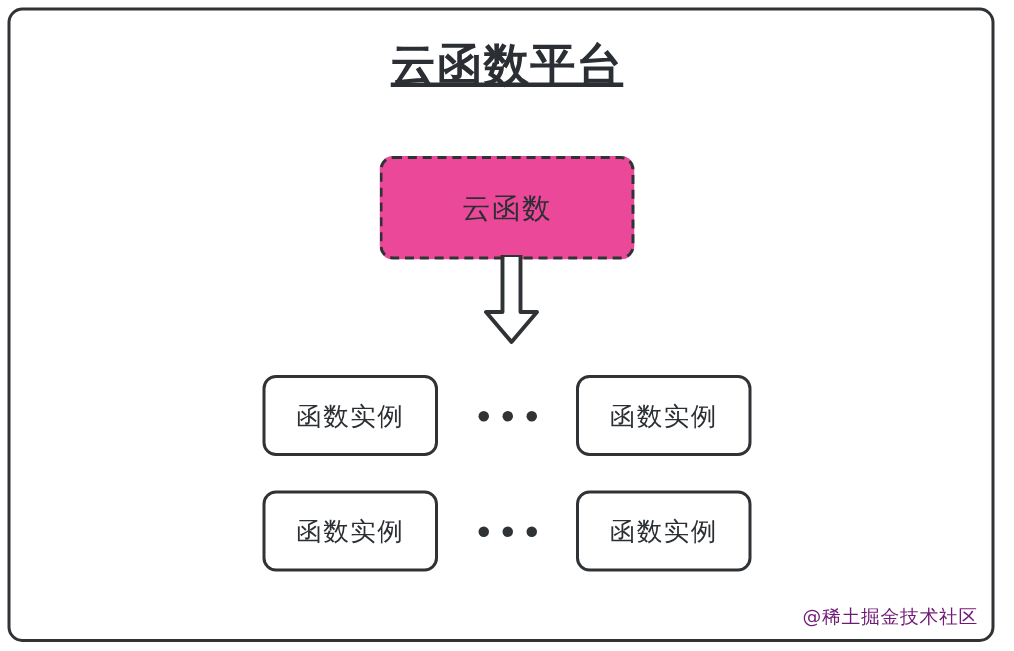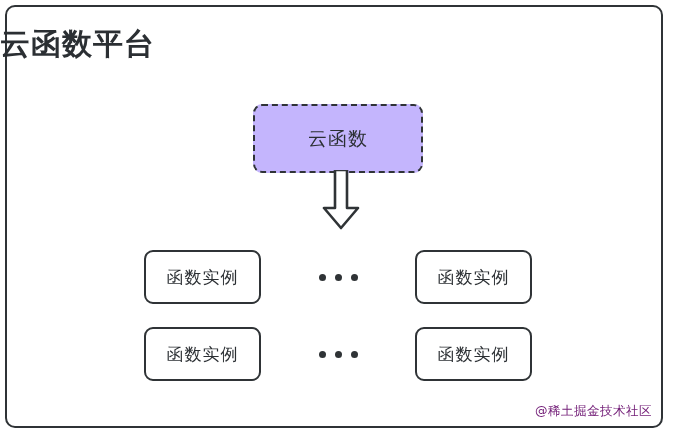--- a/index.html
+++ b/index.html
@@ -30,39 +30,40 @@
     border-radius: 10px;
     background: #ffffff;
   }
 
   
   .platform-title {
     position: absolute;
     left: 0;
     top: 26px;
     width: 676px;
-    text-align: left;
+    text-align: center;
     font-size: 30px;
     font-weight: bold;
     color: #2b2f33;
     letter-spacing: 1px;
     line-height: 1.2;
+    text-decoration: underline;
   }
 
   
   .cloud-func-box {
     position: absolute;
     left: 253px;
     top: 104px;
     width: 170px;
     height: 69px;
     box-sizing: border-box;
     border: 2.5px dashed #2f3336;
     border-radius: 9px;
-    background: #c4b5fd;
+    background: #ec4899;
     display: flex;
     align-items: center;
     justify-content: center;
   }
   .cloud-func-box .label {
     font-size: 19px;
     color: #2b2f33;
     letter-spacing: 1px;
   }
 
@@ -77,21 +78,20 @@
 
   
   .instance-row {
     position: absolute;
     left: 0;
     width: 676px;
     height: 54px;
     display: flex;
     align-items: center;
     justify-content: center;
-    gap: 31px;
   }
   .instance-row.row-1 { top: 250px; }
   .instance-row.row-2 { top: 327px; }
 
   .instance-box {
     box-sizing: border-box;
     width: 117px;
     height: 54px;
     border: 2.5px solid #2f3336;
     border-radius: 9px;

